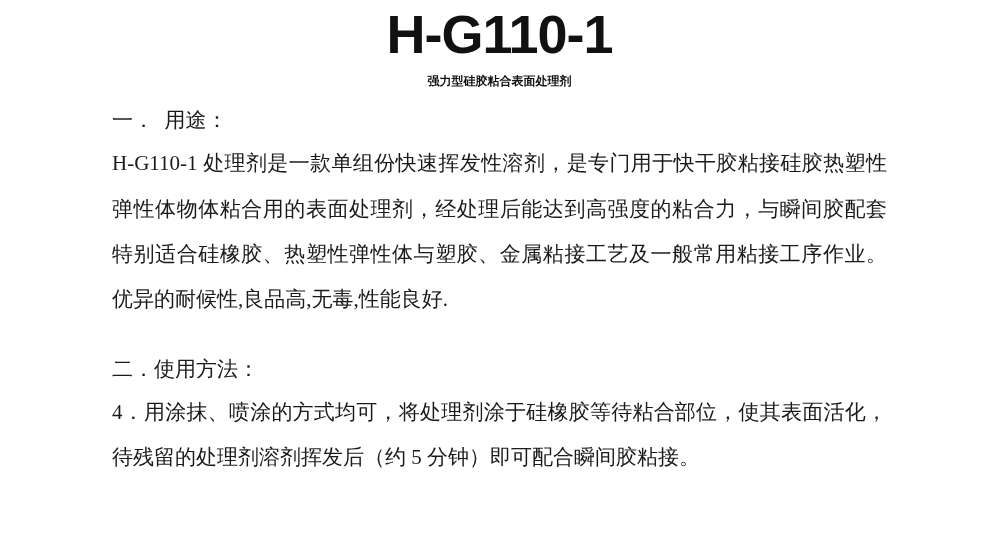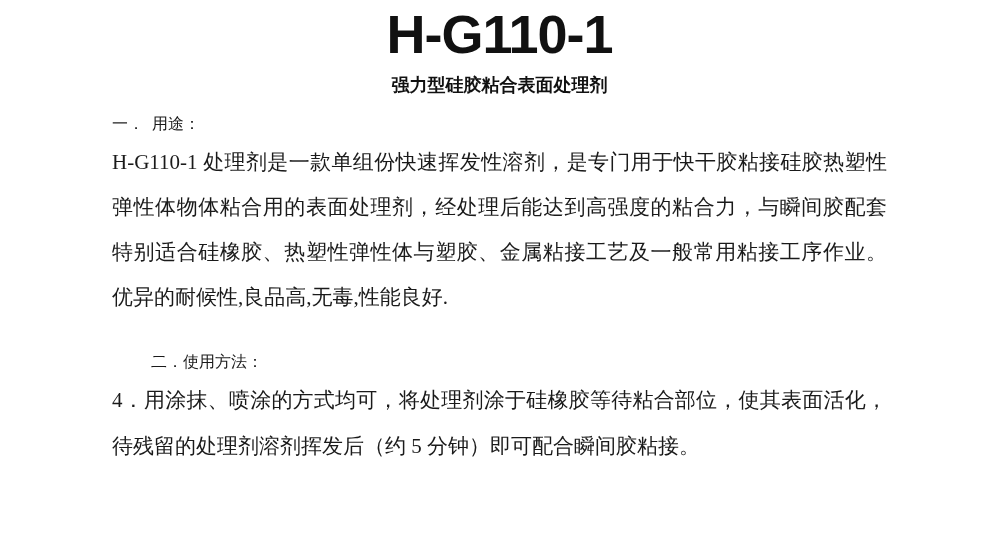--- a/index.html
+++ b/index.html
@@ -28,46 +28,45 @@
     font-size: 54px;
     letter-spacing: -1px;
     line-height: 1.05;
     margin: 6px 0 0 0;
     color: #111111;
   }
   .doc-subtitle {
     text-align: center;
     font-family: "Liberation Sans", sans-serif;
     font-weight: bold;
-    font-size: 18px;
+    font-size: 12px;
     line-height: 1.4;
     margin: 10px 0 0 0;
     color: #111111;
   }
   .section-heading {
-    font-size: 16px;
+    font-size: 21px;
     line-height: 2.0;
     margin: 10px 0 0 0;
     color: #1a1a1a;
     white-space: pre;
   }
   .body-par {
     font-size: 21px;
     line-height: 2.15;
     margin: 0;
     text-align: justify;
     text-justify: inter-ideograph;
     color: #1a1a1a;
   }
   .spacer-par {
     height: 26px;
   }
   .section-heading.second {
     margin-top: 0;
-    margin-left: 39px;
   }
 </style>
 </head>
 <body>
 
 <div class="page">
 
   <h1 class="doc-title">H-G110-1</h1>
 
   <div class="doc-subtitle">强力型硅胶粘合表面处理剂</div>

